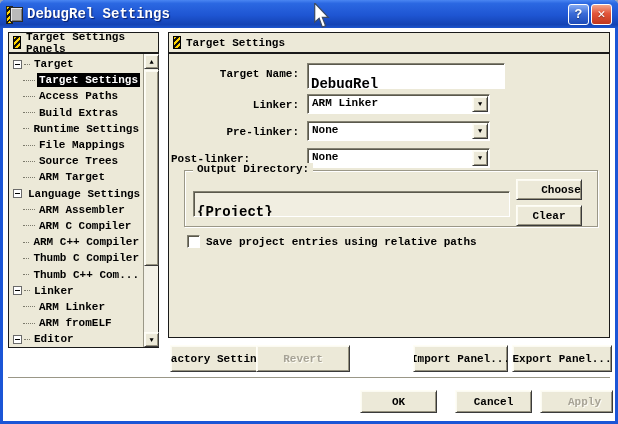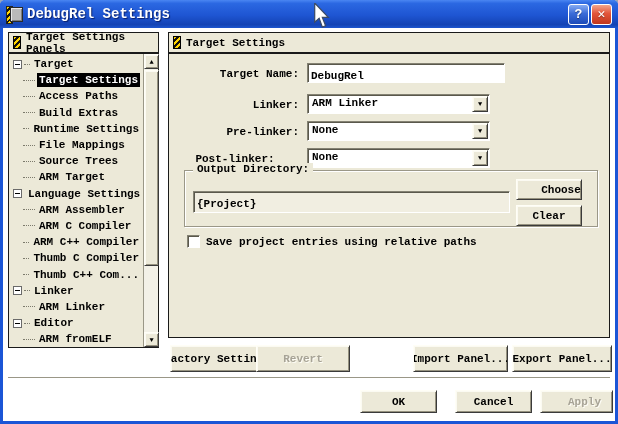--- a/index.html
+++ b/index.html
@@ -60,21 +60,21 @@
   
   .vscroll{position:absolute;top:0;right:0;bottom:0;width:15px;background:#f3f1e7;
     border-left:1px solid #9a9787;}
   .sb-btn{position:absolute;left:0;width:15px;height:15px;font-size:7px;display:flex;
     align-items:center;justify-content:center;color:#000;}
   .sb-up{top:0;}
   .sb-down{bottom:0;}
   .sb-thumb{position:absolute;left:0;top:16px;width:15px;height:196px;}
   
   .rightbody{position:absolute;left:168px;top:53px;width:442px;height:285px;}
-  .field{position:absolute;font-size:11px;font-weight:bold;color:#000;padding:6px 3px;white-space:nowrap;overflow:hidden;}
+  .field{position:absolute;font-size:14px;font-weight:bold;color:#000;padding:12px 3px;white-space:nowrap;overflow:hidden;}
   .combo{position:absolute;background:#fff;}
   .combo .val{position:absolute;left:4px;top:2px;font-size:11px;font-weight:bold;color:#000;white-space:nowrap;}
   .combo .drop{position:absolute;right:1px;top:1px;bottom:1px;width:16px;font-size:7px;
     display:flex;align-items:center;justify-content:center;color:#000;}
   .groupbox{position:absolute;left:183px;top:169px;width:414px;height:57px;
     border:1px solid #9a9787;box-shadow:inset 1px 1px 0 #fff, 1px 1px 0 #fff;}
   .group-title{position:absolute;left:8px;top:-8px;background:#ece9d8;padding:0 4px;
     font-size:11px;font-weight:bold;color:#000;}
   .checkbox{position:absolute;left:186px;top:234px;width:13px;height:13px;background:#fff;
     font-size:10px;line-height:11px;text-align:center;}
@@ -176,29 +176,29 @@
         <div class="trow lv0">
     <span class="minusbox"></span>
     <span class="conn" style="width: 6px;"></span>
     <span class="tlabel">Linker</span>
   </div>
         <div class="trow lv1">
 
     <span class="conn" style="width: 12px;"></span>
     <span class="tlabel">ARM Linker</span>
   </div>
+        <div class="trow lv1">
+
+    <span class="conn" style="width: 12px;"></span>
+    <span class="tlabel">ARM fromELF</span>
+  </div>
         <div class="trow lv0">
     <span class="minusbox"></span>
     <span class="conn" style="width: 6px;"></span>
     <span class="tlabel">Editor</span>
-  </div>
-        <div class="trow lv1">
-
-    <span class="conn" style="width: 12px;"></span>
-    <span class="tlabel">ARM fromELF</span>
   </div>
       </div>
     <div class="vscroll">
       <div class="sb-btn sb-up raised">▲</div>
       <div class="sb-thumb raised"></div>
       <div class="sb-btn sb-down raised">▼</div>
     </div>
   </div>
 
   <div class="hdrbox" style="left:168px;top:32px;width:442px;">
@@ -216,21 +216,21 @@
       <span class="val">ARM Linker</span>
       <span class="drop raised">▼</span>
     </div>
 
     <div class="lbl" style="left:2px;top:72px;width:128px;text-align:right;">Pre-linker:</div>
     <div class="combo sunken" style="left:138px;top:67px;width:183px;height:20px;">
       <span class="val">None</span>
       <span class="drop raised">▼</span>
     </div>
 
-    <div class="lbl" style="left:2px;top:99px;width:128px;text-align:center;">Post-linker:</div>
+    <div class="lbl" style="left:2px;top:99px;width:128px;text-align:left;">Post-linker:</div>
     <div class="combo sunken" style="left:138px;top:94px;width:183px;height:20px;">
       <span class="val">None</span>
       <span class="drop raised">▼</span>
     </div>
 
     <div class="groupbox" style="left:15px;top:116px;width:414px;height:57px;">
       <span class="group-title">Output Directory:</span>
       <div class="field sunken" style="left:8px;top:20px;width:317px;height:22px;background:#f1eee1;">{Project}</div>
       <div class="btn raised" style="left:331px;top:8px;width:66px;height:21px;padding-left:24px;">Choose</div>
       <div class="btn raised" style="left:331px;top:34px;width:66px;height:21px;">Clear</div>

